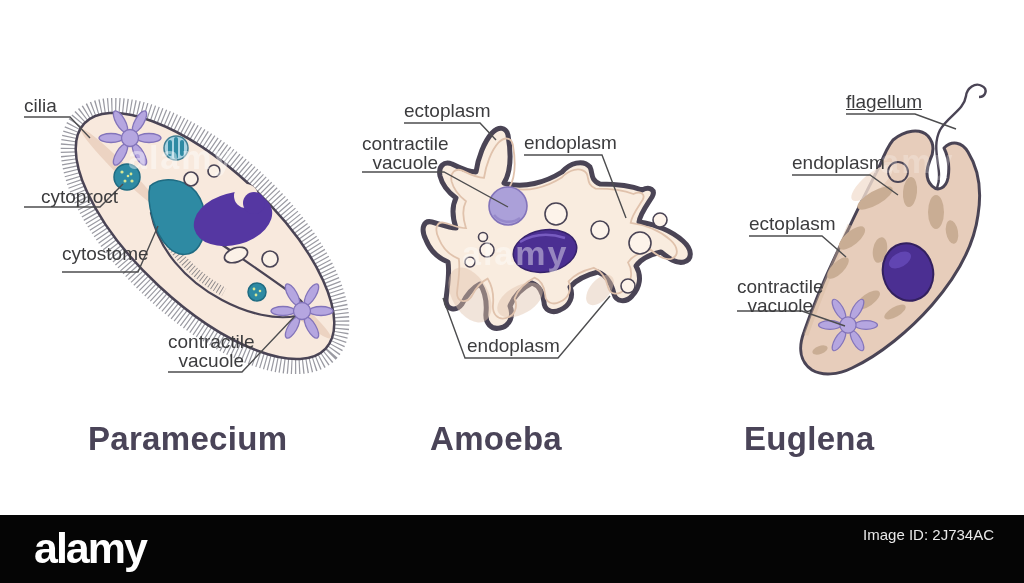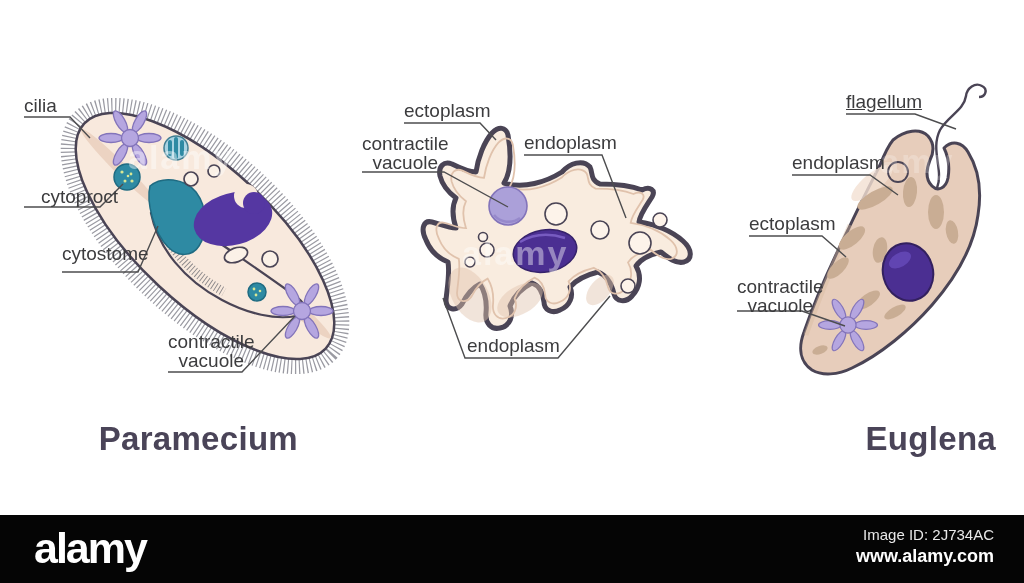--- a/index.html
+++ b/index.html
@@ -1,20 +1,20 @@
 <!DOCTYPE html>
 <html><head>
 <meta charset="utf-8">
 <style>
   html,body { margin:0; padding:0; background:#fff; }
   body { width:1024px; height:583px; font-family:"Liberation Sans",sans-serif; overflow:hidden; }
   .stage { position:relative; width:1024px; height:515px; background:#fff; overflow:hidden; }
   .stage svg { position:absolute; left:0; top:0; }
   .lbl { position:absolute; font-size:19px; line-height:19px; color:#3c3c3e; white-space:pre-line;text-align:center; }
-  .title { position:absolute; font-size:33px; font-weight:bold; color:#4a4458; text-align:right; letter-spacing:.3px; }
+  .title { position:absolute; font-size:33px; font-weight:bold; color:#4a4458; text-align:left; letter-spacing:.3px; }
   .wm { position:absolute; font-size:34px; font-weight:bold; color:#ffffff; opacity:.42; letter-spacing:2px; pointer-events:none; }
   .wm.faint { opacity:.22; }
   .footer { position:relative; width:1024px; height:68px; background:#050505; }
   .logo { position:absolute; left:34px; top:9px; font-size:43px; font-weight:bold; color:#fff; letter-spacing:-2px; }
   .footer-right { position:absolute; right:30px; top:11px; text-align:right; }
   .image-id { font-size:15px; color:#e9e9e9; margin-bottom:3px; }
   .website { font-size:18px; font-weight:bold; color:#ffffff; }
 </style>
 </head>
 <body>
@@ -194,22 +194,22 @@
   <div class="lbl" style="left:524px; top:133px;">endoplasm</div>
   <div class="lbl" style="left:467px; top:336px;">endoplasm</div>
 
   <div class="lbl" style="left:846px; top:92px;text-decoration:underline;">flagellum</div>
   <div class="lbl" style="left:792px; top:153px;">endoplasm</div>
   <div class="lbl" style="left:749px; top:214px;">ectoplasm</div>
   <div class="lbl" style="left:737px; top:277px;">contractile
 vacuole</div>
 
   <div class="title" style="left:88px;  top:420px; width:210px;">Paramecium</div>
-  <div class="title" style="left:796px; top:420px; width:200px;">Euglena</div>
+  <div class="title" style="left:430px; top:420px; width:200px;">Amoeba</div>
+  <div class="title" style="left:744px; top:420px; width:200px;">Euglena</div>
 </div>
 
 <div class="footer">
   <div class="logo">alamy</div>
   <div class="footer-right">
     <div class="image-id">Image ID: 2J734AC</div>
-    <div class="website">www.alamy.com</div>
   </div>
 </div>
 
 </body></html>

